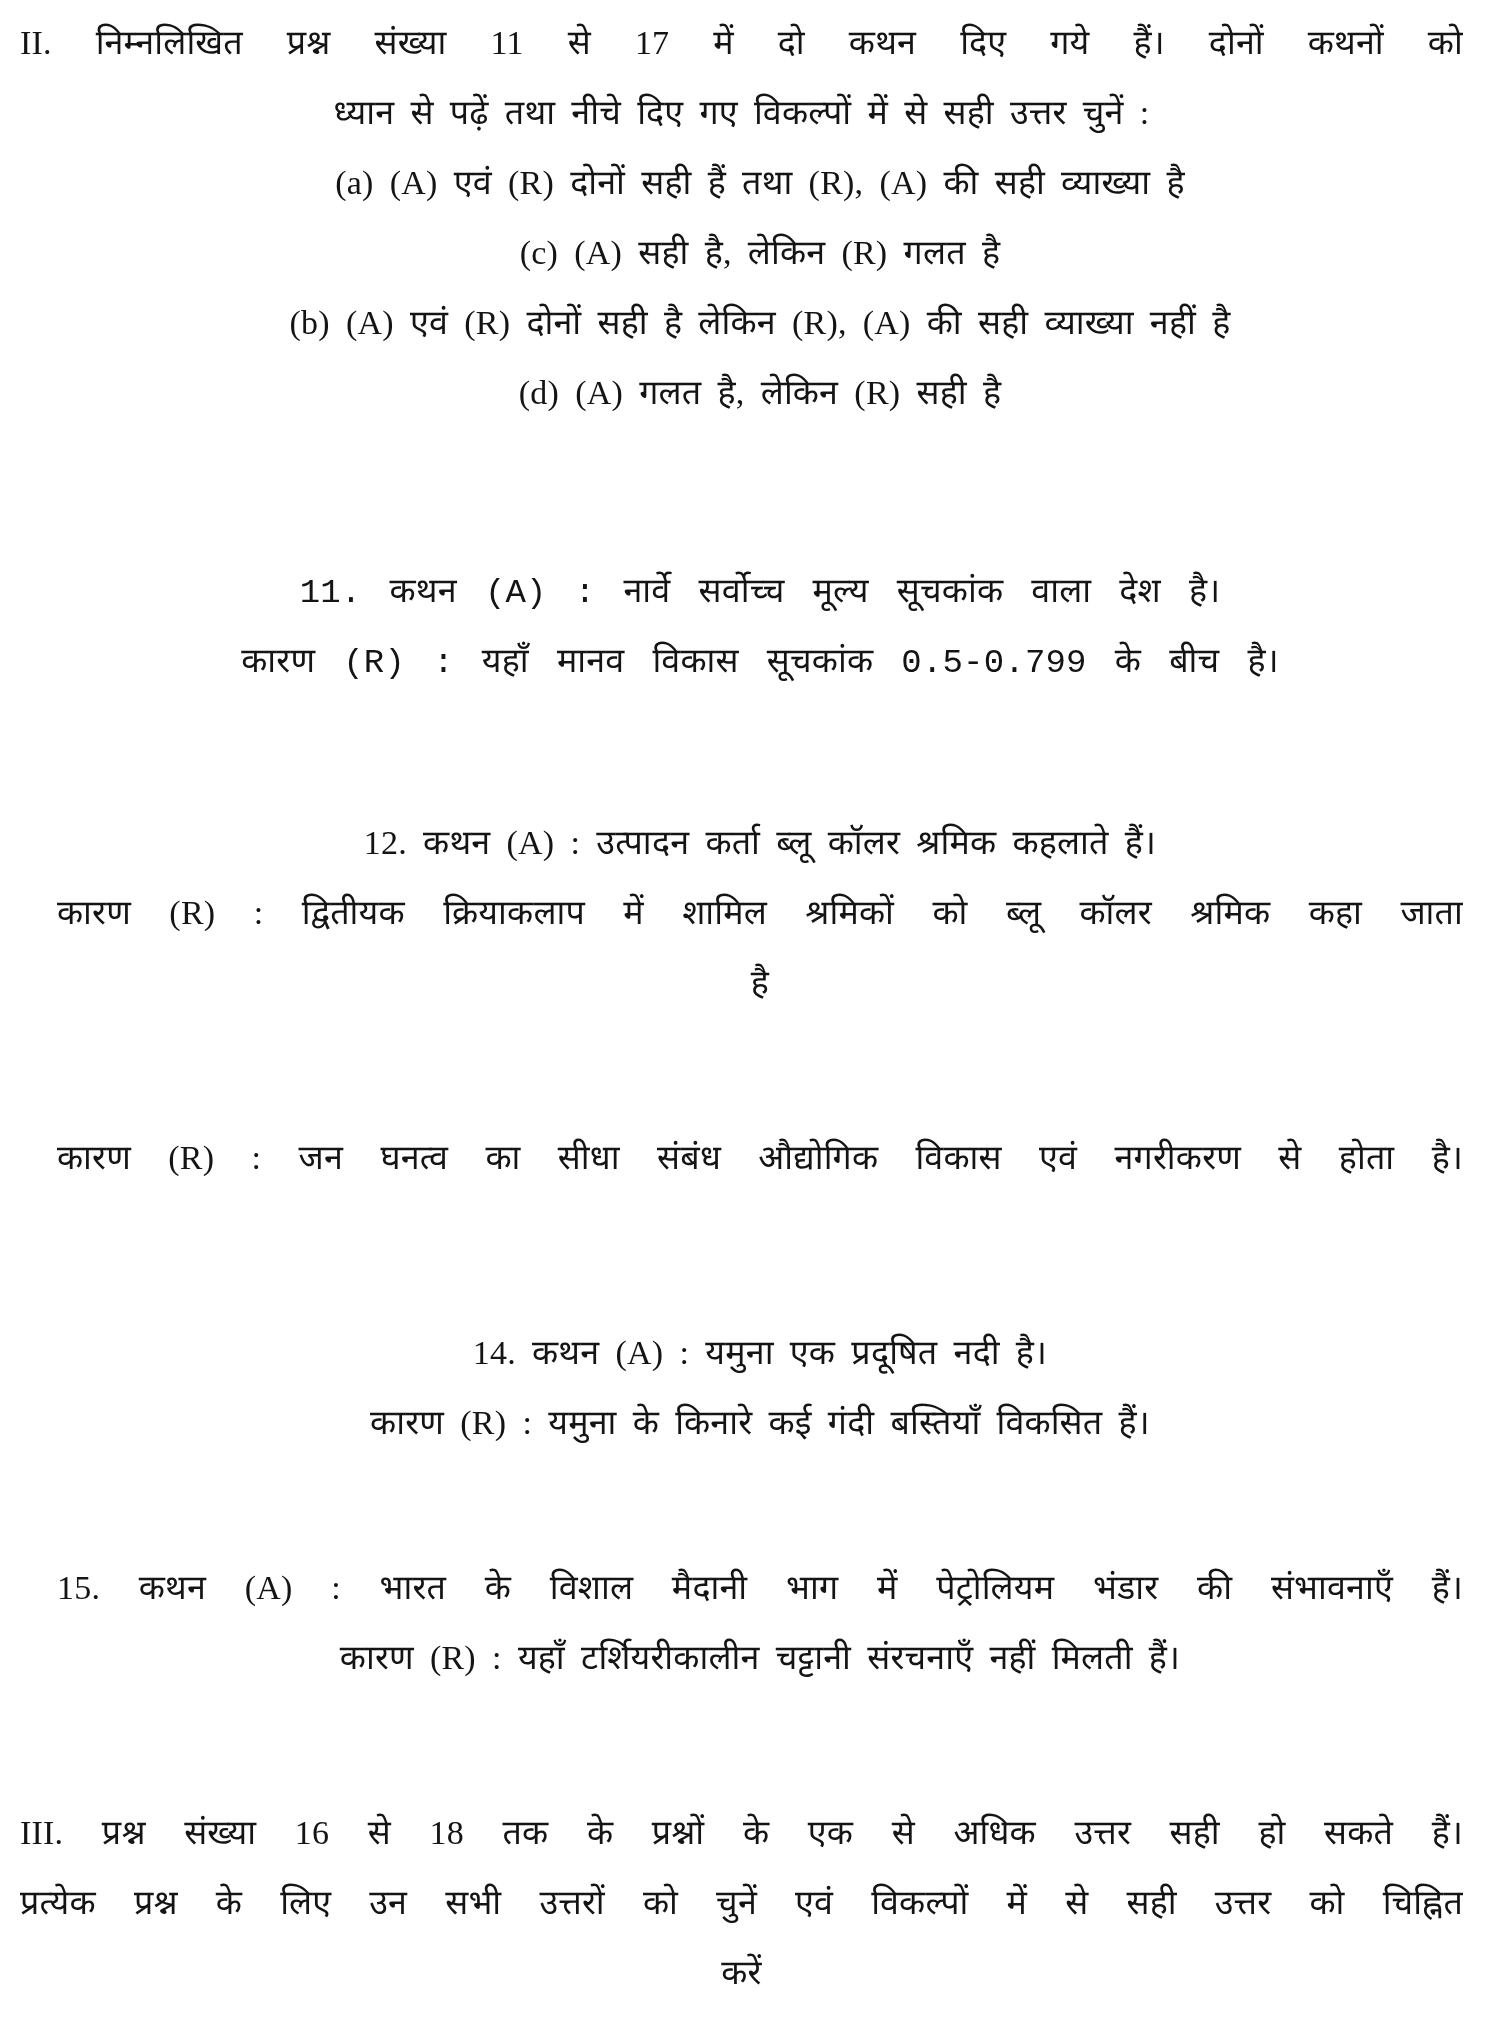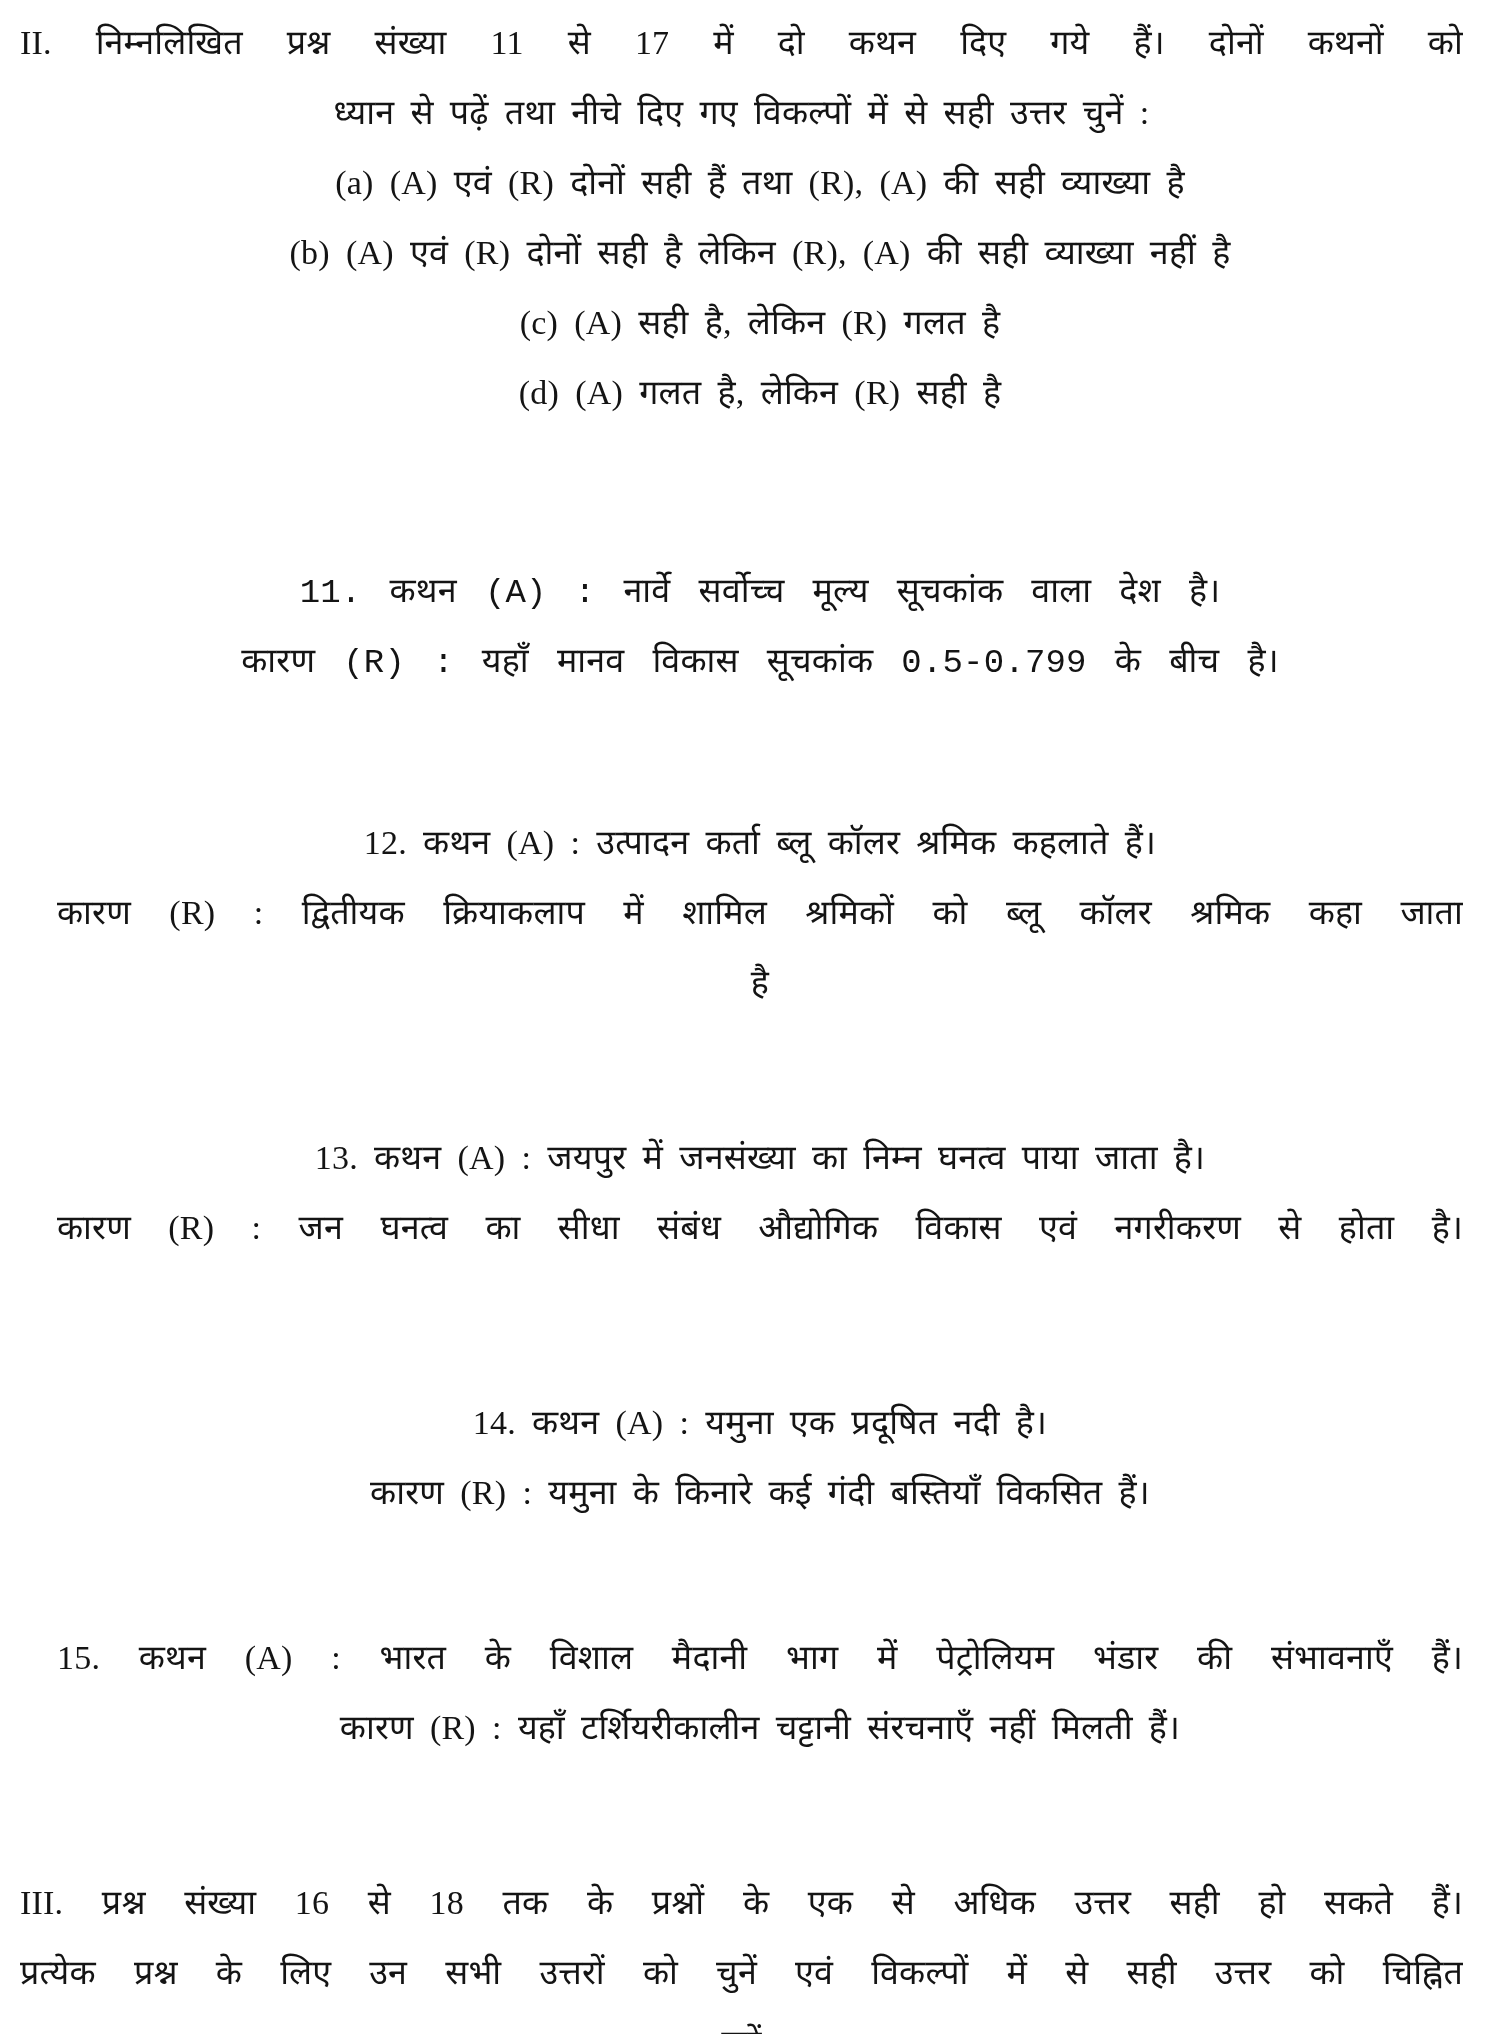--- a/index.html
+++ b/index.html
@@ -42,38 +42,37 @@
 </head>
 <body>
 
 <div>
   <span class="tline just">II. निम्नलिखित प्रश्न संख्या 11 से 17 में दो कथन दिए गये हैं। दोनों कथनों को</span>
   <span class="tline">ध्यान से पढ़ें तथा नीचे दिए गए विकल्पों में से सही उत्तर चुनें :</span>
 </div>
 
 <div class="indent mt-opts">
   <span class="tline">(a) (A) एवं (R) दोनों सही हैं तथा (R), (A) की सही व्याख्या है</span>
+  <span class="tline">(c) (A) सही है, लेकिन (R) गलत है</span>
   <span class="tline">(b) (A) एवं (R) दोनों सही है लेकिन (R), (A) की सही व्याख्या नहीं है</span>
-  <span class="tline">(c) (A) सही है, लेकिन (R) गलत है</span>
   <span class="tline">(d) (A) गलत है, लेकिन (R) सही है</span>
 </div>
 
 <div class="indent mt-q11">
   <span class="tline">11. कथन (A) : नार्वे सर्वोच्च मूल्य सूचकांक वाला देश है।</span>
   <span class="tline">कारण (R) : यहाँ मानव विकास सूचकांक 0.5-0.799 के बीच है।</span>
 </div>
 
 <div class="indent mt-q12">
   <span class="tline">12. कथन (A) : उत्पादन कर्ता ब्लू कॉलर श्रमिक कहलाते हैं।</span>
   <span class="tline just">कारण (R) : द्वितीयक क्रियाकलाप में शामिल श्रमिकों को ब्लू कॉलर श्रमिक कहा जाता</span>
   <span class="tline">है</span>
 </div>
 
 <div class="indent mt-q13">
-  <span class="tline">13. कथन (A) : जयपुर में जनसंख्या का निम्न घनत्व पाया जाता है।</span>
   <span class="tline just">कारण (R) : जन घनत्व का सीधा संबंध औद्योगिक विकास एवं नगरीकरण से होता है।</span>
 </div>
 
 <div class="indent mt-q14">
   <span class="tline">14. कथन (A) : यमुना एक प्रदूषित नदी है।</span>
   <span class="tline">कारण (R) : यमुना के किनारे कई गंदी बस्तियाँ विकसित हैं।</span>
 </div>
 
 <div class="indent mt-q15">
   <span class="tline just">15. कथन (A) : भारत के विशाल मैदानी भाग में पेट्रोलियम भंडार की संभावनाएँ हैं।</span>

